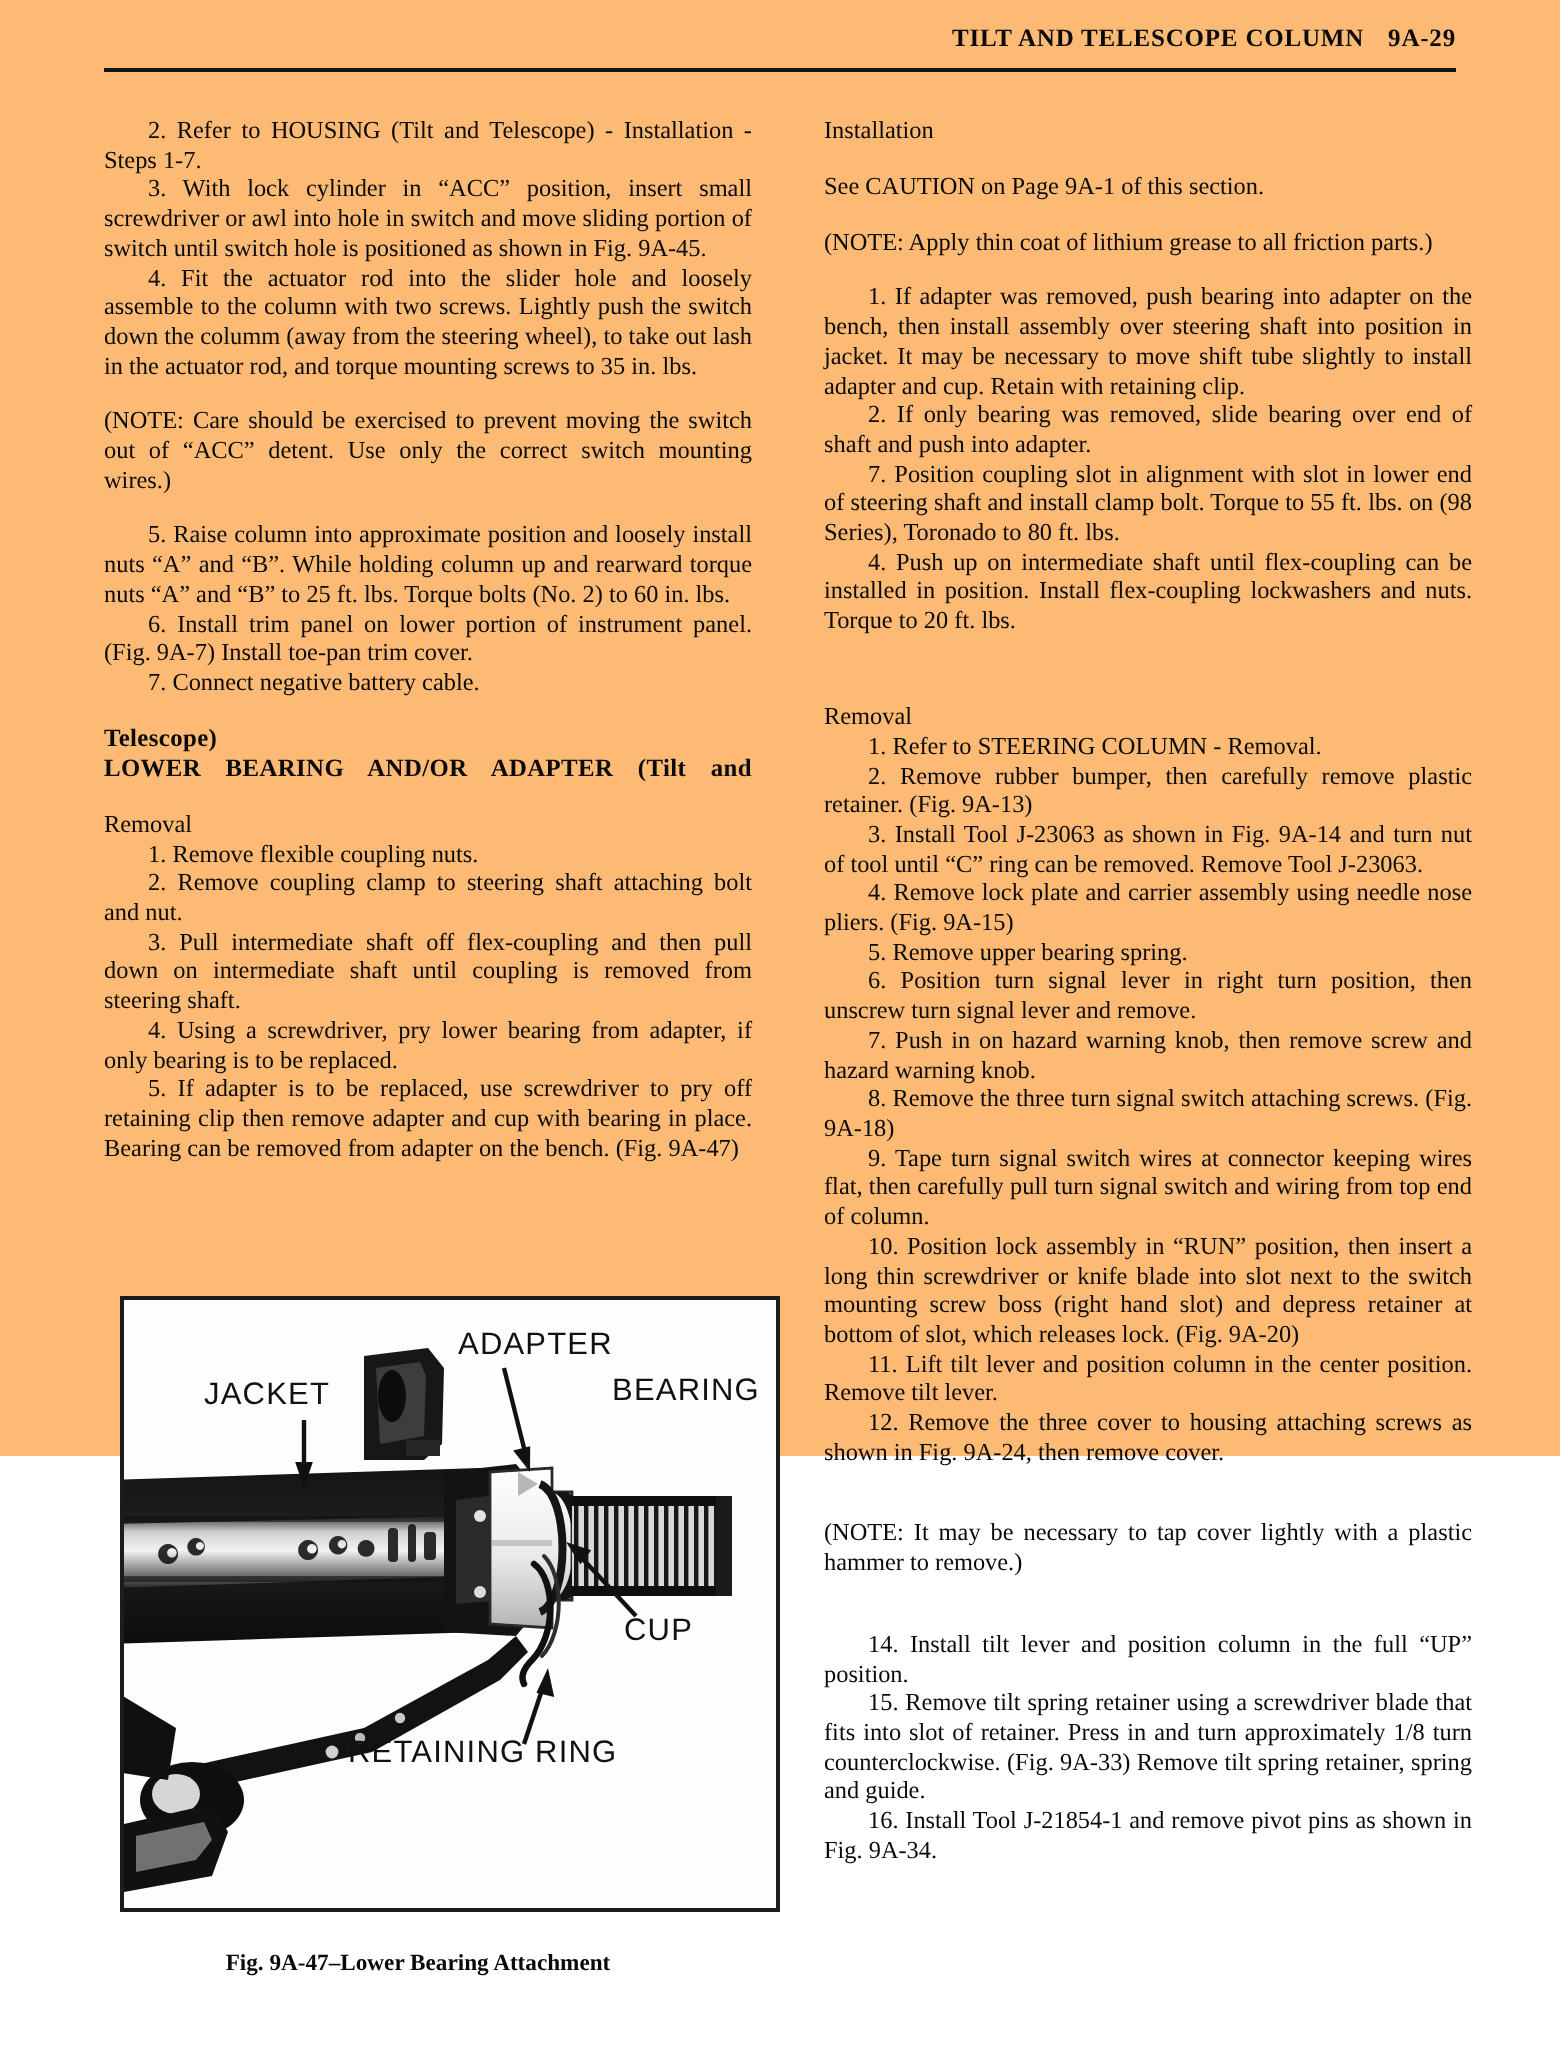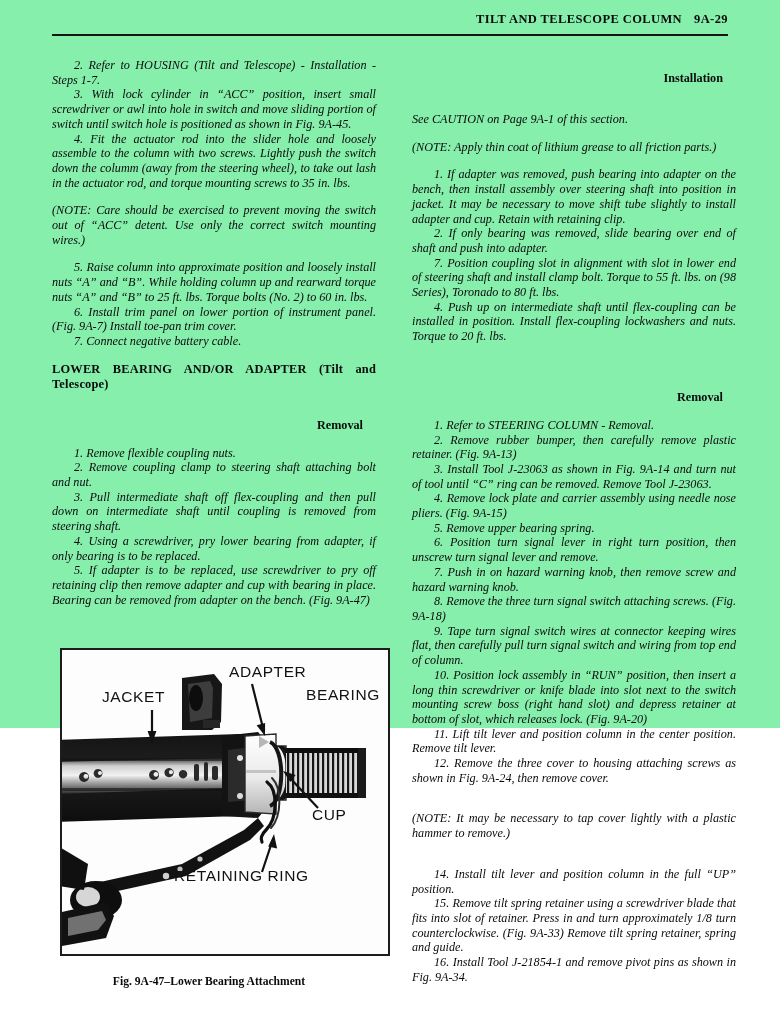--- a/index.html
+++ b/index.html
@@ -15,21 +15,21 @@
     font-family: "Liberation Serif", "DejaVu Serif", serif;
     color: #0a0a0a;
     -webkit-font-smoothing: antialiased;
   }
 
   .page {
     position: absolute;
     left: 0; top: 0;
     width: 780px;
     height: 728px;
-    background: #86efac;
+    background: #fdba74;
   }
 
   
   .running-head {
     position: absolute;
     left: 52px;
     top: 12px;
     width: 676px;
     text-align: right;
     font-family: "Liberation Serif", "DejaVu Serif", serif;
@@ -59,21 +59,20 @@
     text-align: justify;
     text-justify: inter-word;
     hyphens: none;
   }
   .col-left  { left: 52px; }
   .col-right { left: 412px; }
 
   p {
     margin: 0;
     padding: 0;
-    font-style: italic;
   }
   p.ind { text-indent: 22px; }
   p.noind { text-indent: 0; }
   .gap-sm { height: 7px; }
   .gap-md { height: 13px; }
   .gap-xl { height: 26px; }
 
   h3.sec-head {
     margin: 0;
     font-size: 12.4px;
@@ -81,25 +80,25 @@
     line-height: 15px;
     text-align: justify;
     text-justify: inter-word;
     letter-spacing: 0.2px;
   }
   h3.sec-head.spread {
     
     text-align-last: justify;
   }
   h4.sub-head {
-    margin: 13px;
+    margin: 0;
     font-size: 12.2px;
-    font-weight: bold;
+    font-weight: normal;
     line-height: 15px;
-    text-align: right;
+    text-align: left;
   }
   h3.center-head {
     margin: 0;
     font-size: 12.4px;
     font-weight: bold;
     text-align: center;
     letter-spacing: 0.3px;
     line-height: 15px;
   }
 
@@ -152,22 +151,22 @@
 
     <div class="gap-md"></div>
     <p class="noind">(NOTE: Care should be exercised to prevent moving the switch out of “ACC” detent. Use only the correct switch mounting wires.)</p>
 
     <div class="gap-md"></div>
     <p class="ind">5. Raise column into approximate position and loosely install nuts “A” and “B”. While holding column up and rearward torque nuts “A” and “B” to 25 ft. lbs. Torque bolts (No. 2) to 60 in. lbs.</p>
     <p class="ind">6. Install trim panel on lower portion of instrument panel. (Fig. 9A-7) Install toe-pan trim cover.</p>
     <p class="ind">7. Connect negative battery cable.</p>
 
     <div class="gap-md"></div>
+    <h3 class="sec-head">Telescope)</h3>
     <h3 class="sec-head spread">LOWER BEARING AND/OR ADAPTER (Tilt and</h3>
-    <h3 class="sec-head">Telescope)</h3>
 
     <div class="gap-md"></div>
     <h4 class="sub-head">Removal</h4>
 
     <p class="ind">1. Remove flexible coupling nuts.</p>
     <p class="ind">2. Remove coupling clamp to steering shaft attaching bolt and nut.</p>
     <p class="ind">3. Pull intermediate shaft off flex-coupling and then pull down on intermediate shaft until coupling is removed from steering shaft.</p>
     <p class="ind">4. Using a screwdriver, pry lower bearing from adapter, if only bearing is to be replaced.</p>
     <p class="ind">5. If adapter is to be replaced, use screwdriver to pry off retaining clip then remove adapter and cup with bearing in place. Bearing can be removed from adapter on the bench. (Fig. 9A-47)</p>
   </div>

